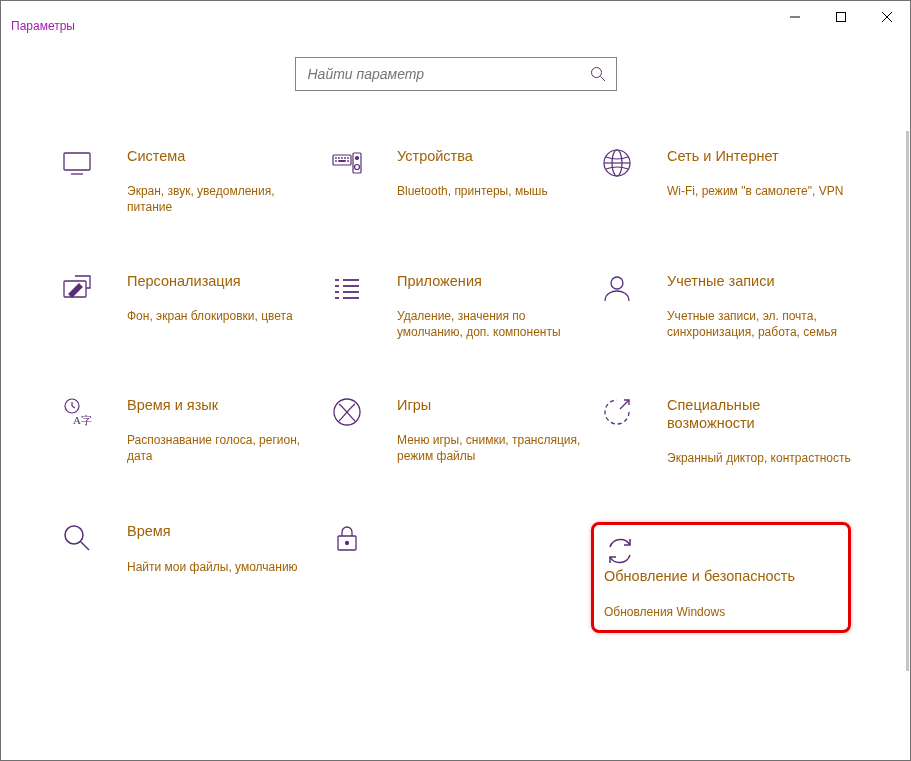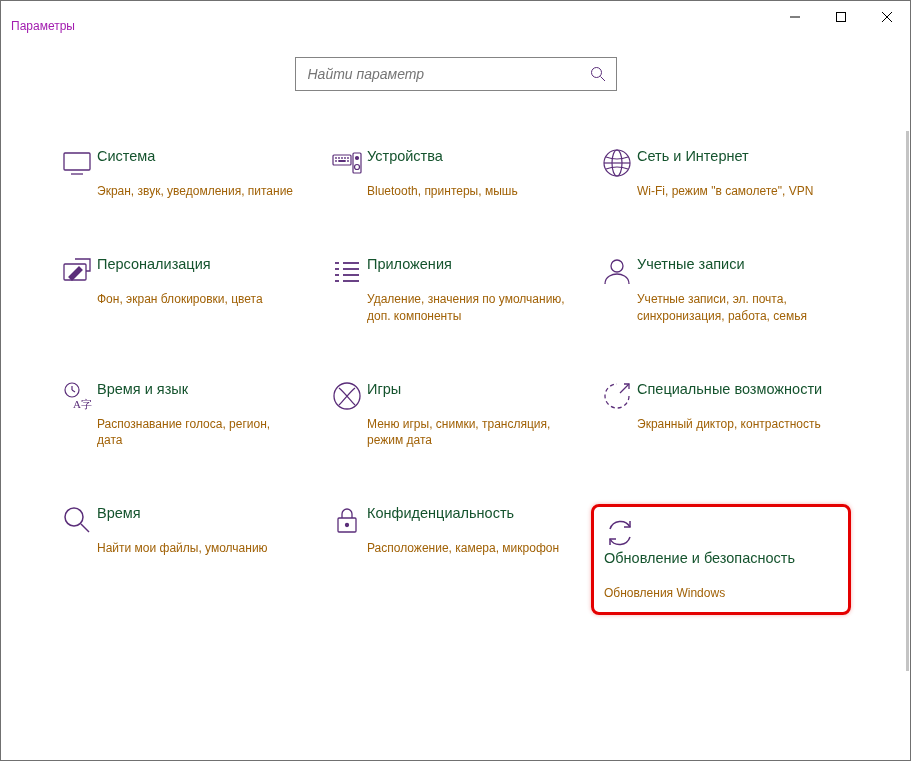--- a/index.html
+++ b/index.html
@@ -76,28 +76,28 @@
     grid-template-columns: repeat(3, 250px);
     column-gap: 20px;
     row-gap: 56px;
   }
   .cat {
     display: flex;
     align-items: flex-start;
   }
   .cat .icon {
     width: 32px; height: 32px;
-    margin-right: 4px;
+    margin-right: 34px;
     flex-shrink: 0;
     color: #5a2d79;
     display: flex; align-items:center; justify-content:flex-start;
   }
   .cat .text .title {
     font-size: 14.5px;
-    color: #14532d;
+    color: #a16207;
     line-height: 1.25;
   }
   .cat .text .desc {
     font-size: 12px;
     color: #a16207;
     margin-top: 18px;
     line-height: 1.35;
     max-width: 200px;
   }
   
@@ -277,21 +277,21 @@
       <div class="cat">
         <span class="icon">
           <svg width="32" height="32" viewBox="0 0 32 32" fill="none" stroke="currentColor" stroke-width="1.3">
               <circle cx="16" cy="16" r="13"></circle>
               <path d="M8 8 C13 12 19 20 24 25"></path>
               <path d="M24 8 C19 12 13 20 8 25"></path>
             </svg>
         </span>
         <div class="text">
           <div class="title">Игры</div>
-          <div class="desc">Меню игры, снимки, трансляция, режим дата</div>
+          <div class="desc">Меню игры, снимки, трансляция, режим файлы</div>
         </div>
       </div>
 
       <div class="cat">
         <span class="icon">
           <svg width="32" height="32" viewBox="0 0 32 32" fill="none" stroke="currentColor" stroke-width="1.3">
               <path d="M28 16 A12 12 0 1 1 16 4" stroke-dasharray="4 3"></path>
               <polyline points="23,4 28,4 28,9"></polyline>
               <line x1="28" y1="4" x2="19" y2="13"></line>
             </svg>
@@ -316,24 +316,20 @@
       </div>
 
       <div class="cat">
         <span class="icon">
           <svg width="32" height="32" viewBox="0 0 32 32" fill="none" stroke="currentColor" stroke-width="1.3">
               <rect x="7" y="14" width="18" height="14" rx="1"></rect>
               <path d="M11 14 V10 a5 5 0 0 1 10 0 V14"></path>
               <circle cx="16" cy="21" r="1.5" fill="currentColor"></circle>
             </svg>
         </span>
-        <div class="text">
-          <div class="title">Конфиденциальность</div>
-          <div class="desc">Расположение, камера, микрофон</div>
-        </div>
       </div>
 
       <div class="cat highlight">
         <span class="icon">
           <svg width="32" height="32" viewBox="0 0 32 32" fill="none" stroke="currentColor" stroke-width="1.5">
               <path d="M6 12 A11 11 0 0 1 26 10"></path>
               <polyline points="26,4 26,10 20,10"></polyline>
               <path d="M26 20 A11 11 0 0 1 6 22"></path>
               <polyline points="6,28 6,22 12,22"></polyline>
             </svg>

